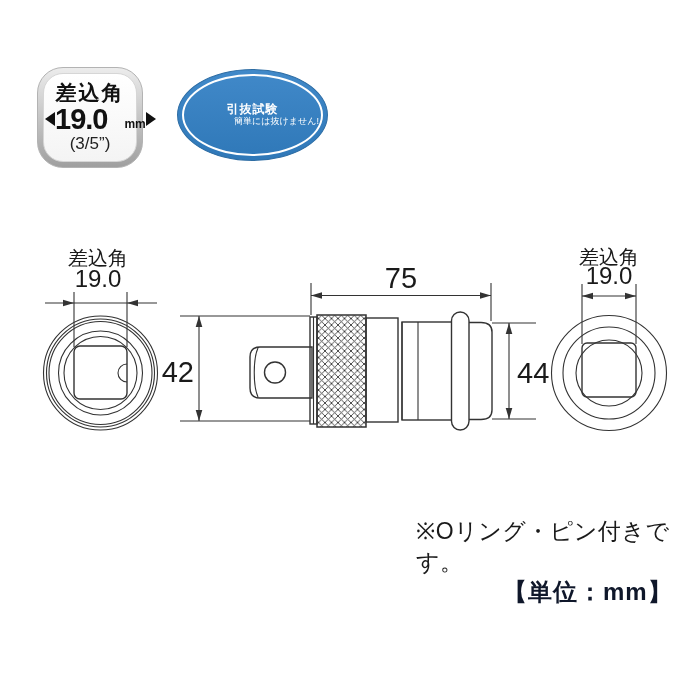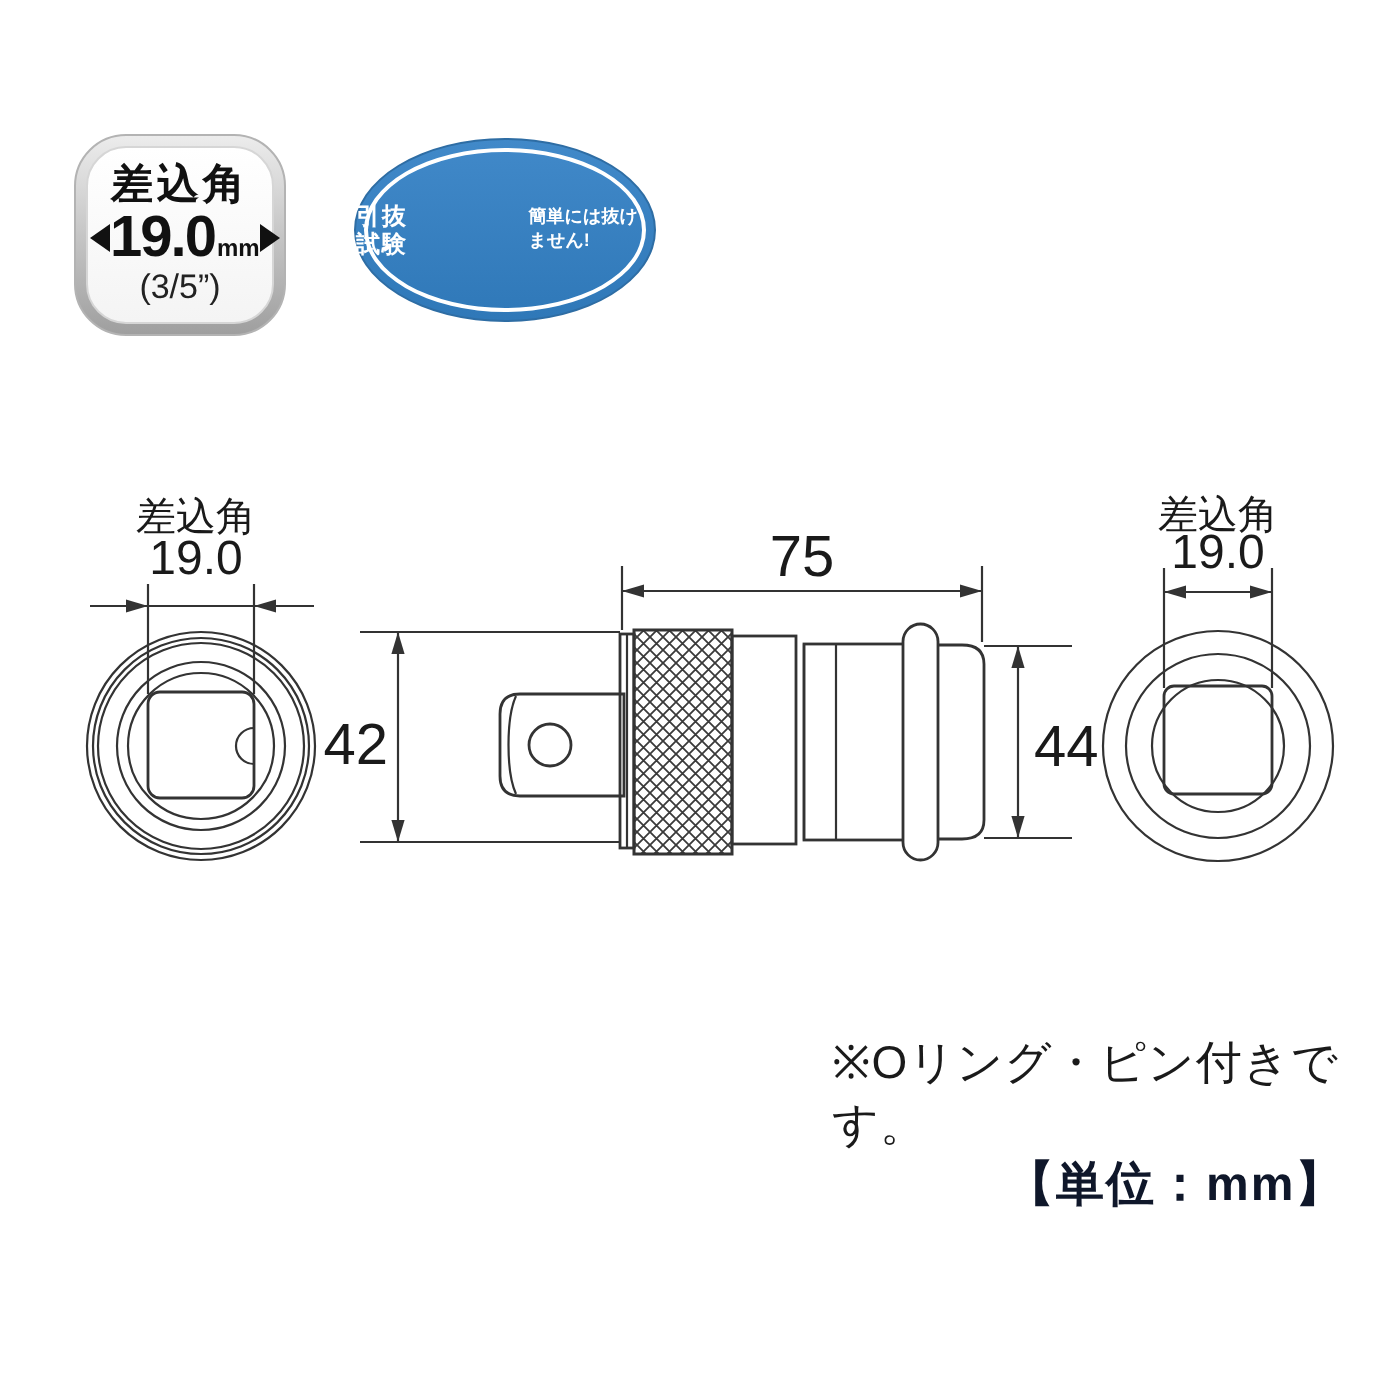--- a/index.html
+++ b/index.html
@@ -11,35 +11,35 @@
   .drive-badge{position:absolute;left:37px;top:67px;width:106px;height:101px;
     border-radius:26px;background:linear-gradient(180deg,#ececec,#9f9f9f);
     border:1px solid #b3b3b3;box-sizing:border-box;padding:5px;}
   .drive-badge-inner{width:100%;height:100%;box-sizing:border-box;border-radius:20px;
     background:linear-gradient(180deg,#ffffff,#f4f4f4);border:1px solid #d6d6d6;
     display:flex;flex-direction:column;align-items:center;justify-content:center;}
   .db-title{font-size:21px;font-weight:700;letter-spacing:2px;color:#111;line-height:1.05;}
   .db-mid{display:flex;align-items:center;justify-content:space-between;width:100%;
     padding:0 1px;box-sizing:border-box;margin:1px 0 0 0;}
   .db-val{font-size:29px;font-weight:600;color:#111;letter-spacing:-1px;line-height:1;}
-  .db-unit{font-size:12px;font-weight:700;color:#111;margin:10px 0 0 1px;}
+  .db-unit{font-size:12px;font-weight:700;color:#111;margin:10px 0 0 17px;}
   .tri{width:0;height:0;display:inline-block;}
   .tri-left{border-right:10px solid #111;border-top:7px solid transparent;border-bottom:7px solid transparent;}
   .tri-right{border-left:10px solid #111;border-top:7px solid transparent;border-bottom:7px solid transparent;}
   .db-inch{font-size:17px;font-weight:500;color:#222;line-height:1.15;}
 
   
   .test-badge{position:absolute;left:177px;top:69px;width:151px;height:92px;border-radius:50%;
     background:linear-gradient(180deg,#4189c9,#2f78b8);border:1px solid #2e6da4;box-sizing:border-box;
-    display:flex;flex-direction:row;align-items:center;justify-content:center;}
+    display:flex;flex-direction:column;align-items:center;justify-content:center;}
   .test-badge::before{content:"";position:absolute;left:4px;top:4px;right:4px;bottom:4px;
     border:2px solid #ffffff;border-radius:50%;}
   .tb-top{font-size:12px;color:#fff;font-weight:600;letter-spacing:1px;line-height:1.2;}
   .tb-main{font-size:21px;color:#fff;font-weight:700;line-height:1.25;}
-  .tb-bottom{font-size:9px;color:#fff;font-weight:700;line-height:1.3;padding-left:48px;}
+  .tb-bottom{font-size:9px;color:#fff;font-weight:400;line-height:1.3;padding-left:48px;}
 
   
   .note-oring{position:absolute;left:416px;top:514px;font-size:23px;color:#1a1a1a;letter-spacing:0.5px;}
   .note-unit{position:absolute;left:503px;top:576px;font-size:24px;font-weight:600;color:#0f172a;letter-spacing:1px;}
 
   
   .ln{stroke:#333333;fill:none;stroke-width:1.4;}
   .thin{stroke:#333333;fill:none;stroke-width:1.1;}
   .ah{fill:#333333;stroke:none;}
   .dimnum{font-family:"Liberation Sans",sans-serif;font-size:29px;fill:#1a1a1a;}

